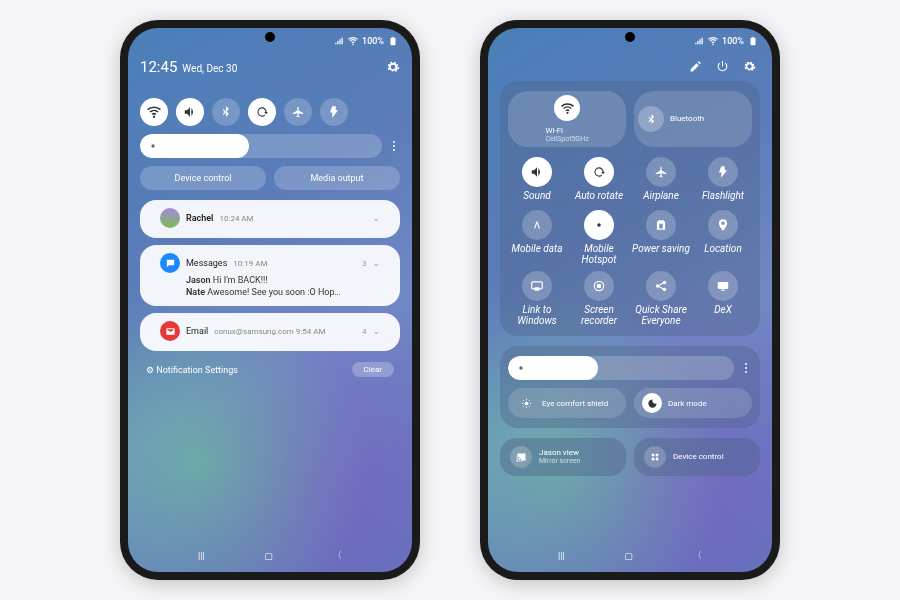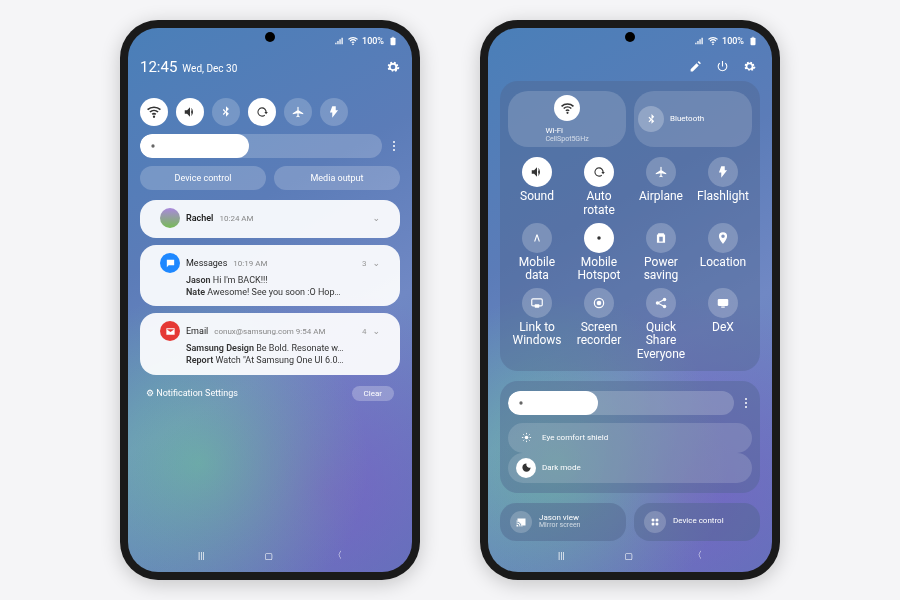--- a/index.html
+++ b/index.html
@@ -170,22 +170,22 @@
   }
   .g-item .circ {
     width:30px; height:30px; border-radius:50%;
     display:flex; align-items:center; justify-content:center;
   }
   .g-item.on .circ { background:#fff; }
   .g-item.on svg { fill:#333; }
   .g-item.off .circ { background:rgba(255,255,255,0.22); }
   .g-item.off svg { fill:#fff; }
   .g-item svg { width:14px; height:14px; }
-  .g-item .lbl { font-size:12px; text-align:center; line-height:1.1; min-height:14px; }
-  .mode-row { display:flex; gap:0;flex-direction:column; }
+  .g-item .lbl { font-size:10px; text-align:center; line-height:1.1; min-height:14px;font-style:italic; }
+  .mode-row { display:flex; gap:8px; }
   .mode {
     flex:1; display:flex; align-items:center; gap:6px;
     border-radius:16px; padding:5px 8px; font-size:8px;
     cursor:pointer;
   }
   .mode.off { background:rgba(255,255,255,0.15); }
   .mode .mc { width:20px; height:20px; border-radius:50%; display:flex; align-items:center; justify-content:center; }
   .mode.off .mc { background:transparent; }
   .mode svg { width:11px; height:11px; fill:#fff; }
   .bottom-card {
@@ -404,26 +404,20 @@
         <div class="notif-head">
           <div class="notif-app-icon" style="background:#e53935">
             <svg viewBox="0 0 24 24" width="11" height="11" fill="#fff">
                 <path d="M3 5h18v14H3zm2 2v1l7 5 7-5V7z"></path>
               </svg>
           </div>
           <span>Email</span>
           <span class="notif-time">conux@samsung.com  9:54 AM</span>
           <span class="count">4</span>
           <span class="chev">⌄</span>
-        </div>
-        <div class="notif-body">
-          <span class="notif-sender">Samsung Design</span>
-          <span>Be Bold. Resonate w…</span><br>
-          <span class="notif-sender">Report</span>
-          <span>Watch "At Samsung One UI 6.0…</span>
         </div>
       </div>
 
       <div class="footer-row">
         <span>⚙ <span>Notification Settings</span></span>
         <span class="clear-btn">Clear</span>
       </div>
     </div>
     <div class="navbar">
       <div>|||</div>

